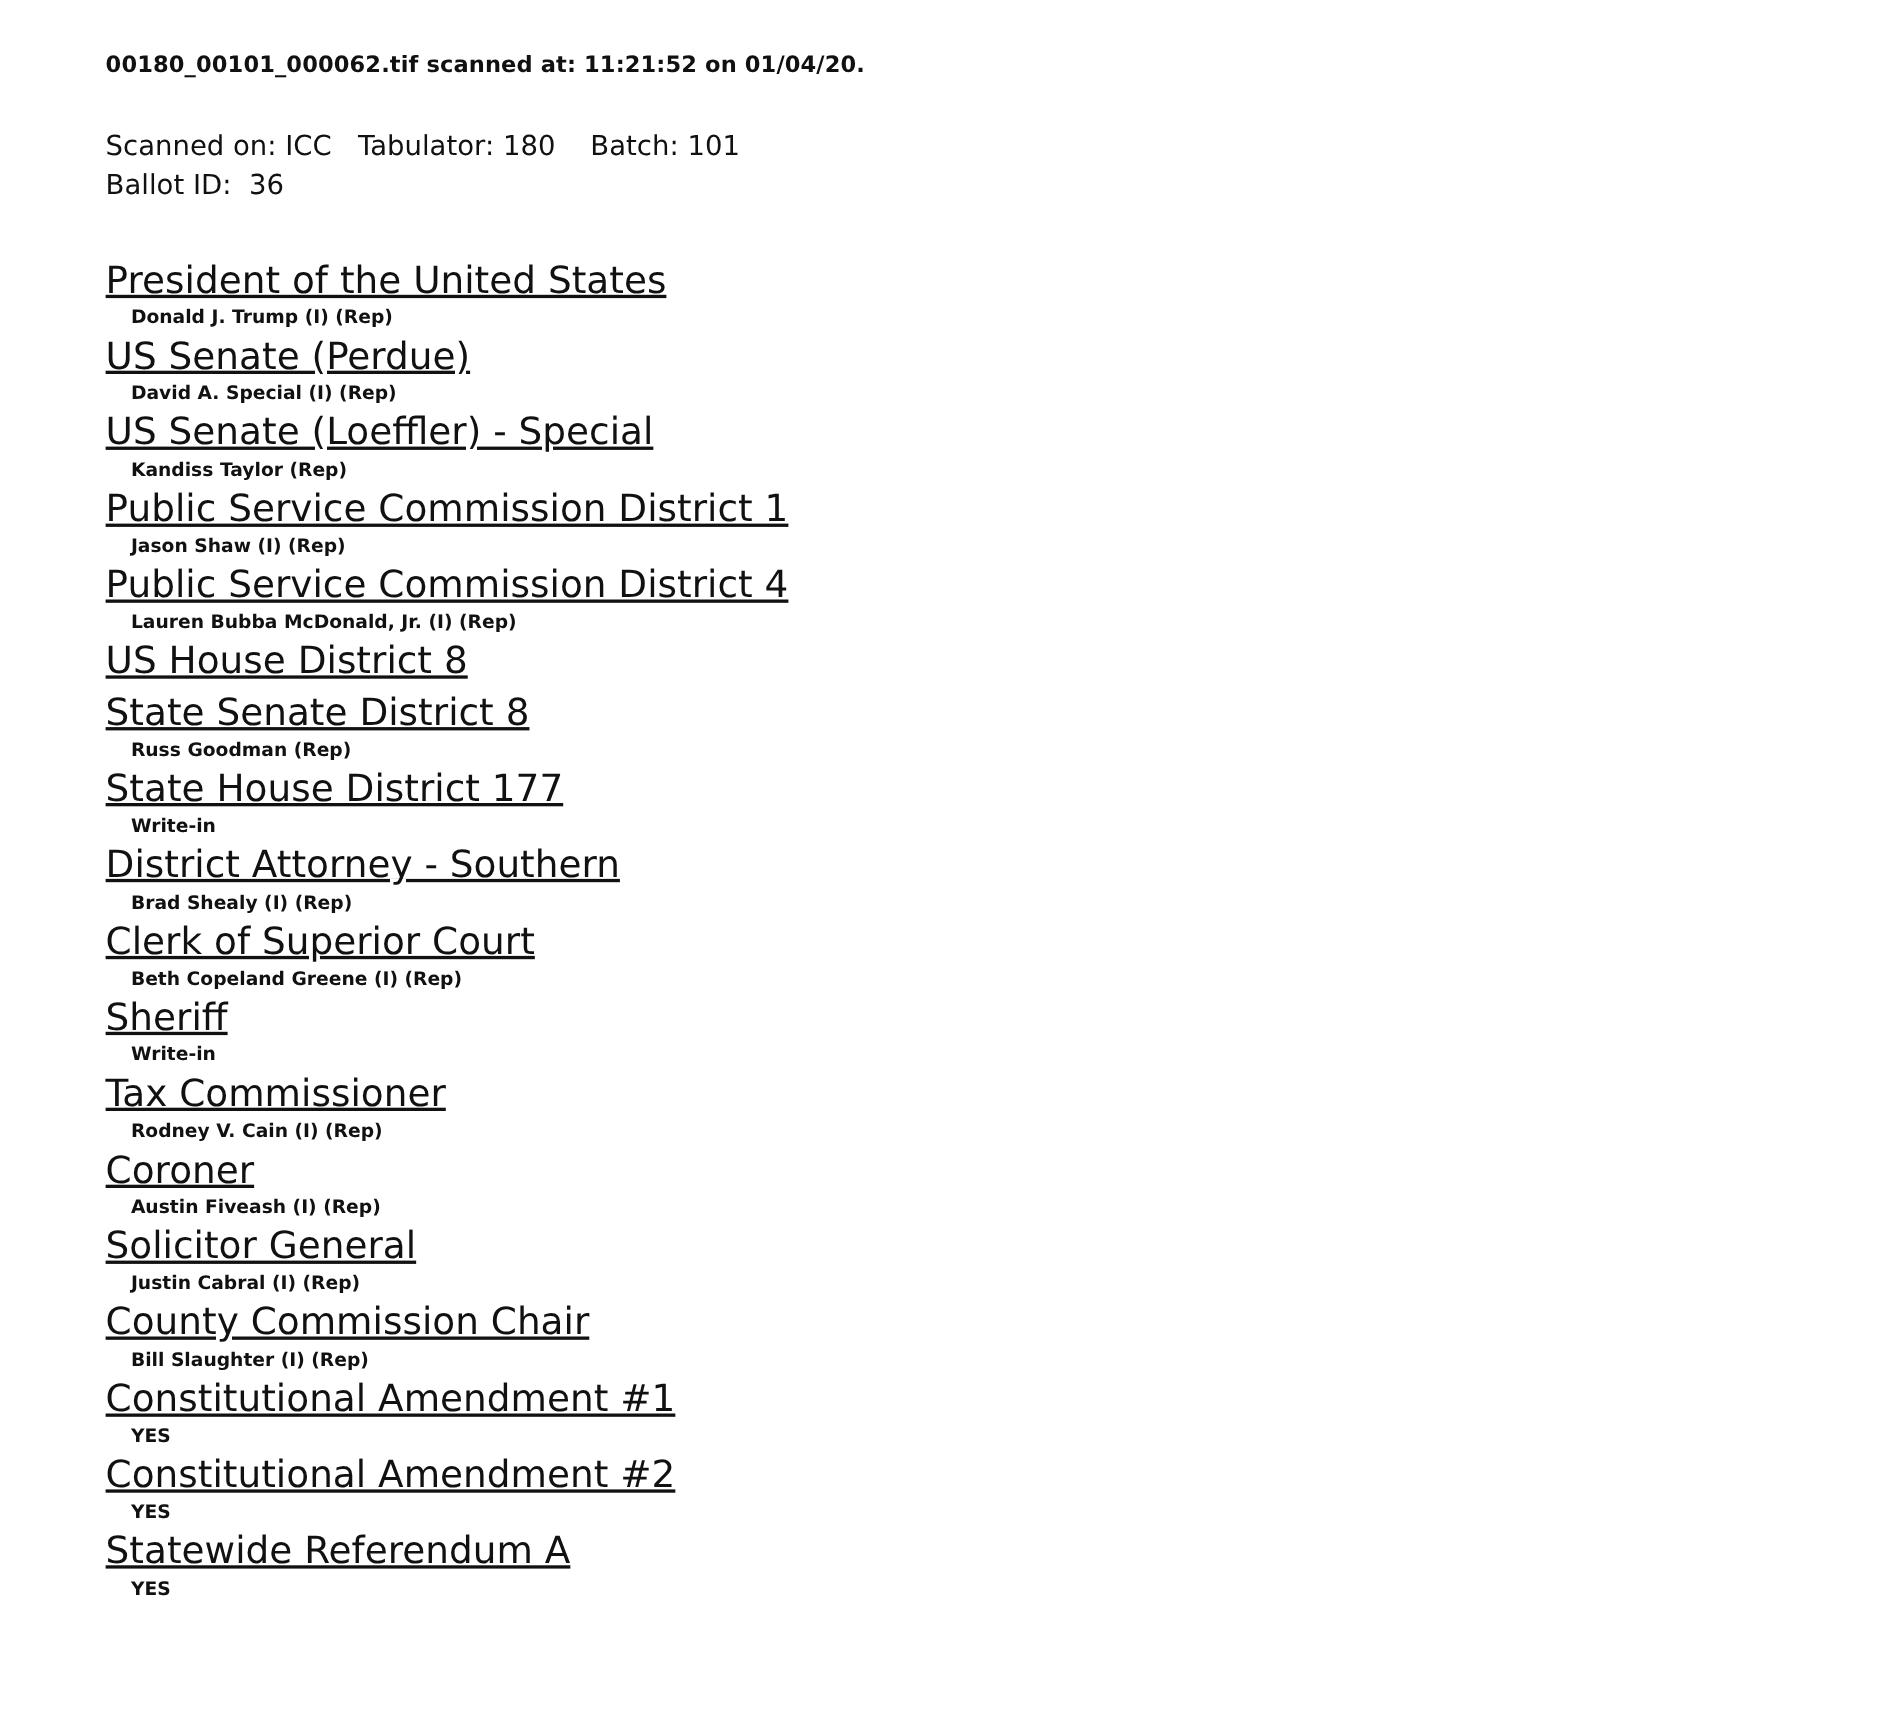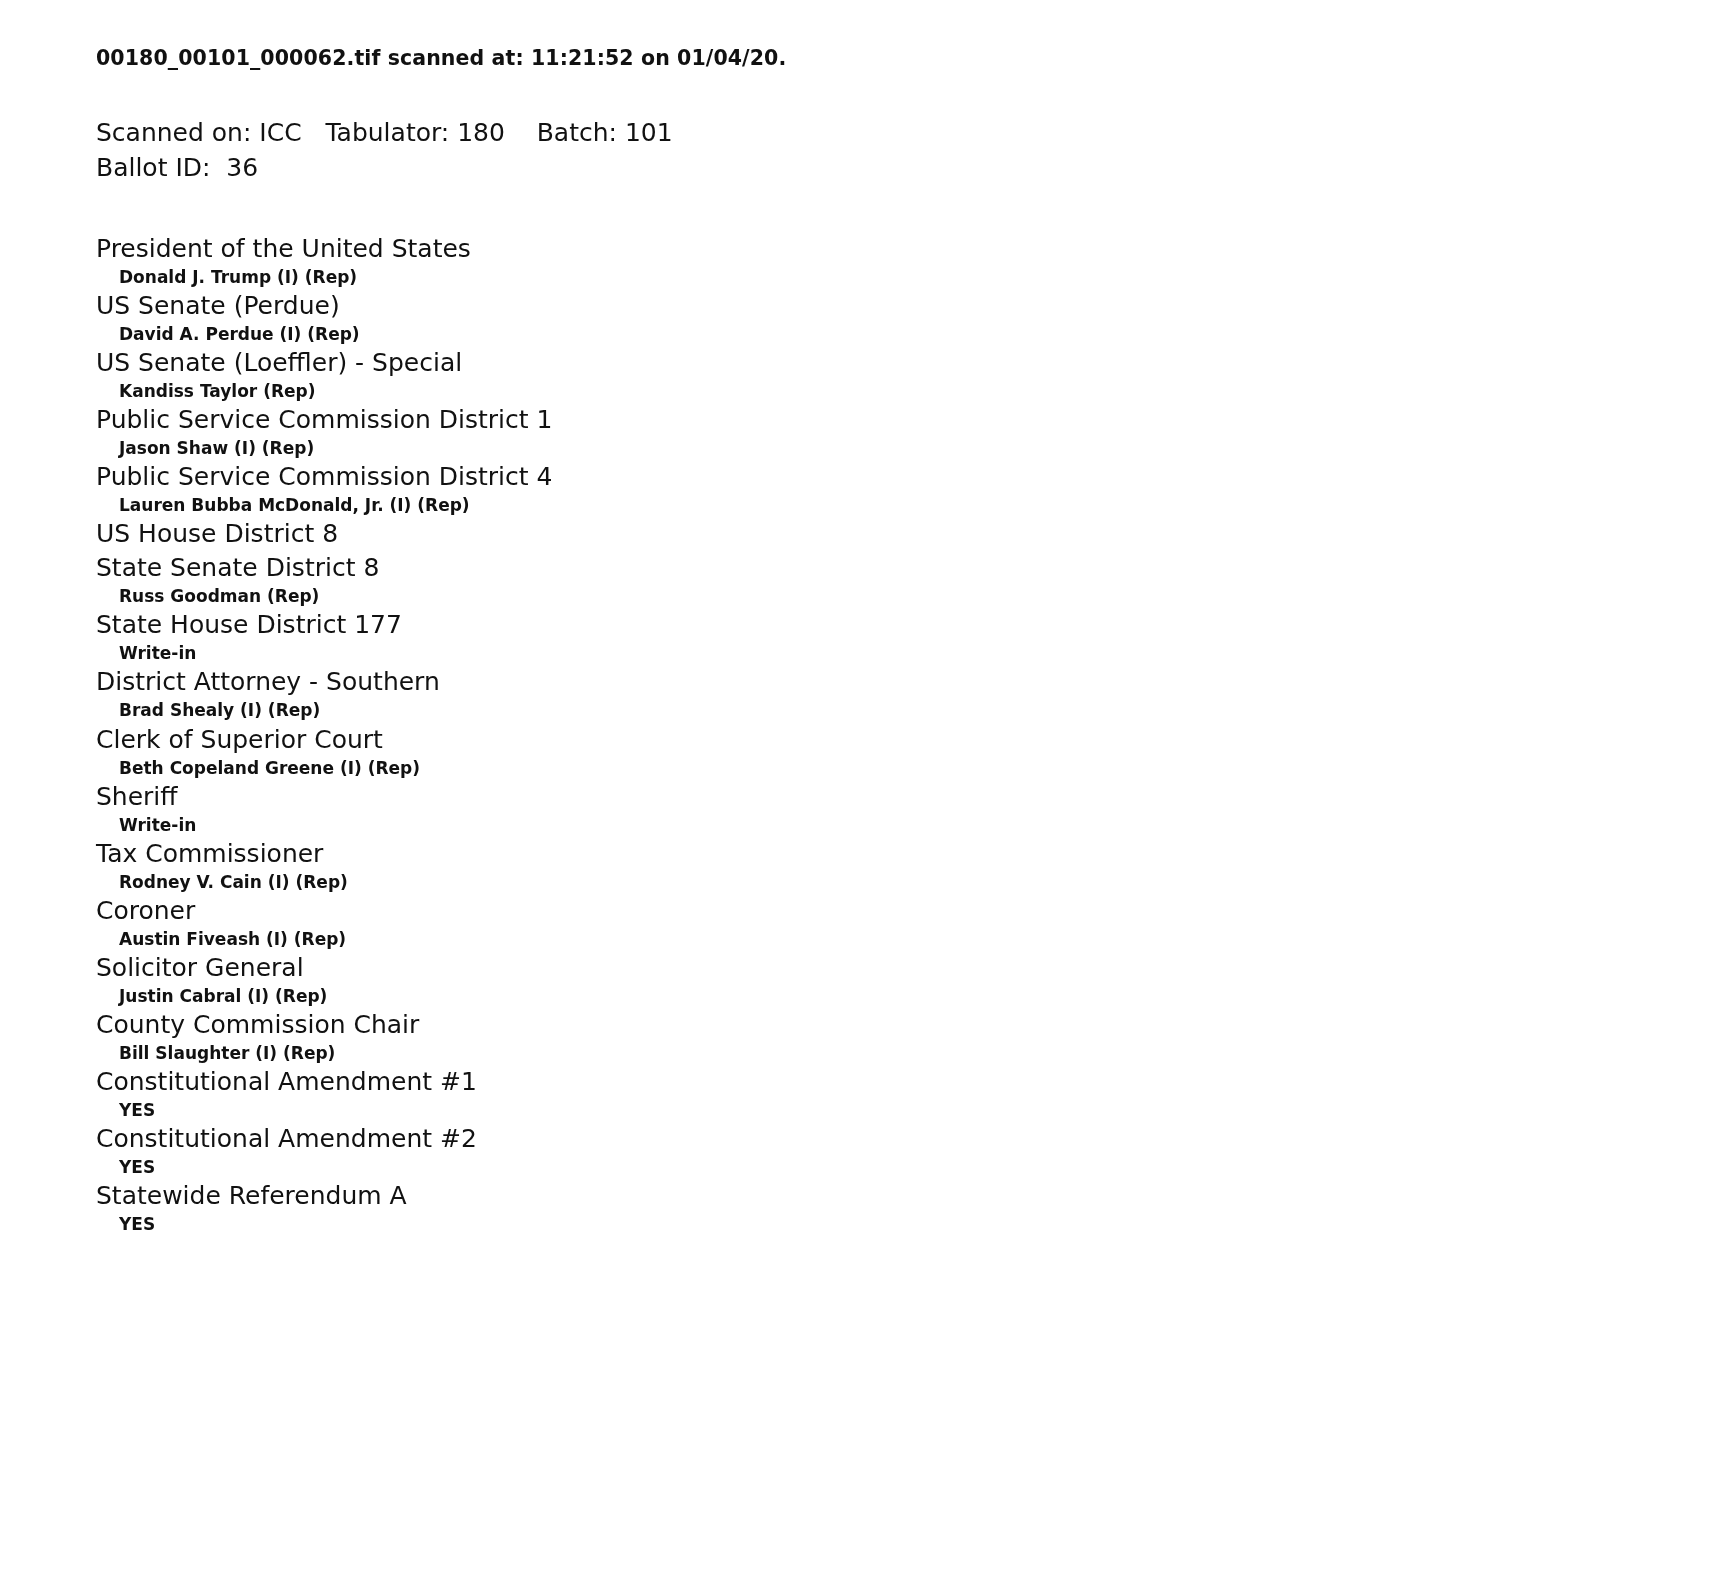--- a/index.html
+++ b/index.html
@@ -41,24 +41,25 @@
   .contest-list {
     margin: 0;
     padding: 0;
     list-style: none;
   }
   .contest {
     margin: 0;
     padding: 0;
   }
   .contest-title {
-    font-size: 25px;
+    font-size: 34px;
     line-height: 1.36;
     white-space: pre;
     margin: 0;
+    text-decoration: underline;
   }
   .selection {
     font-size: 17px;
     line-height: 1.36;
     white-space: pre;
     margin: 0;
     padding-left: 23px;
     font-weight: bold;
   }
 </style>
@@ -74,21 +75,21 @@
     <p class="meta-line">Ballot ID:  36</p>
   </div>
 
   <ul class="contest-list" id="contest-list">
       <li class="contest">
         <p class="contest-title">President of the United States</p>
         <p class="selection">Donald J. Trump (I) (Rep)</p>
       </li>
       <li class="contest">
         <p class="contest-title">US Senate (Perdue)</p>
-        <p class="selection">David A. Perdue (I) (Rep)</p>
+        <p class="selection">David A. Special (I) (Rep)</p>
       </li>
       <li class="contest">
         <p class="contest-title">US Senate (Loeffler) - Special</p>
         <p class="selection">Kandiss Taylor (Rep)</p>
       </li>
       <li class="contest">
         <p class="contest-title">Public Service Commission District 1</p>
         <p class="selection">Jason Shaw (I) (Rep)</p>
       </li>
       <li class="contest">

